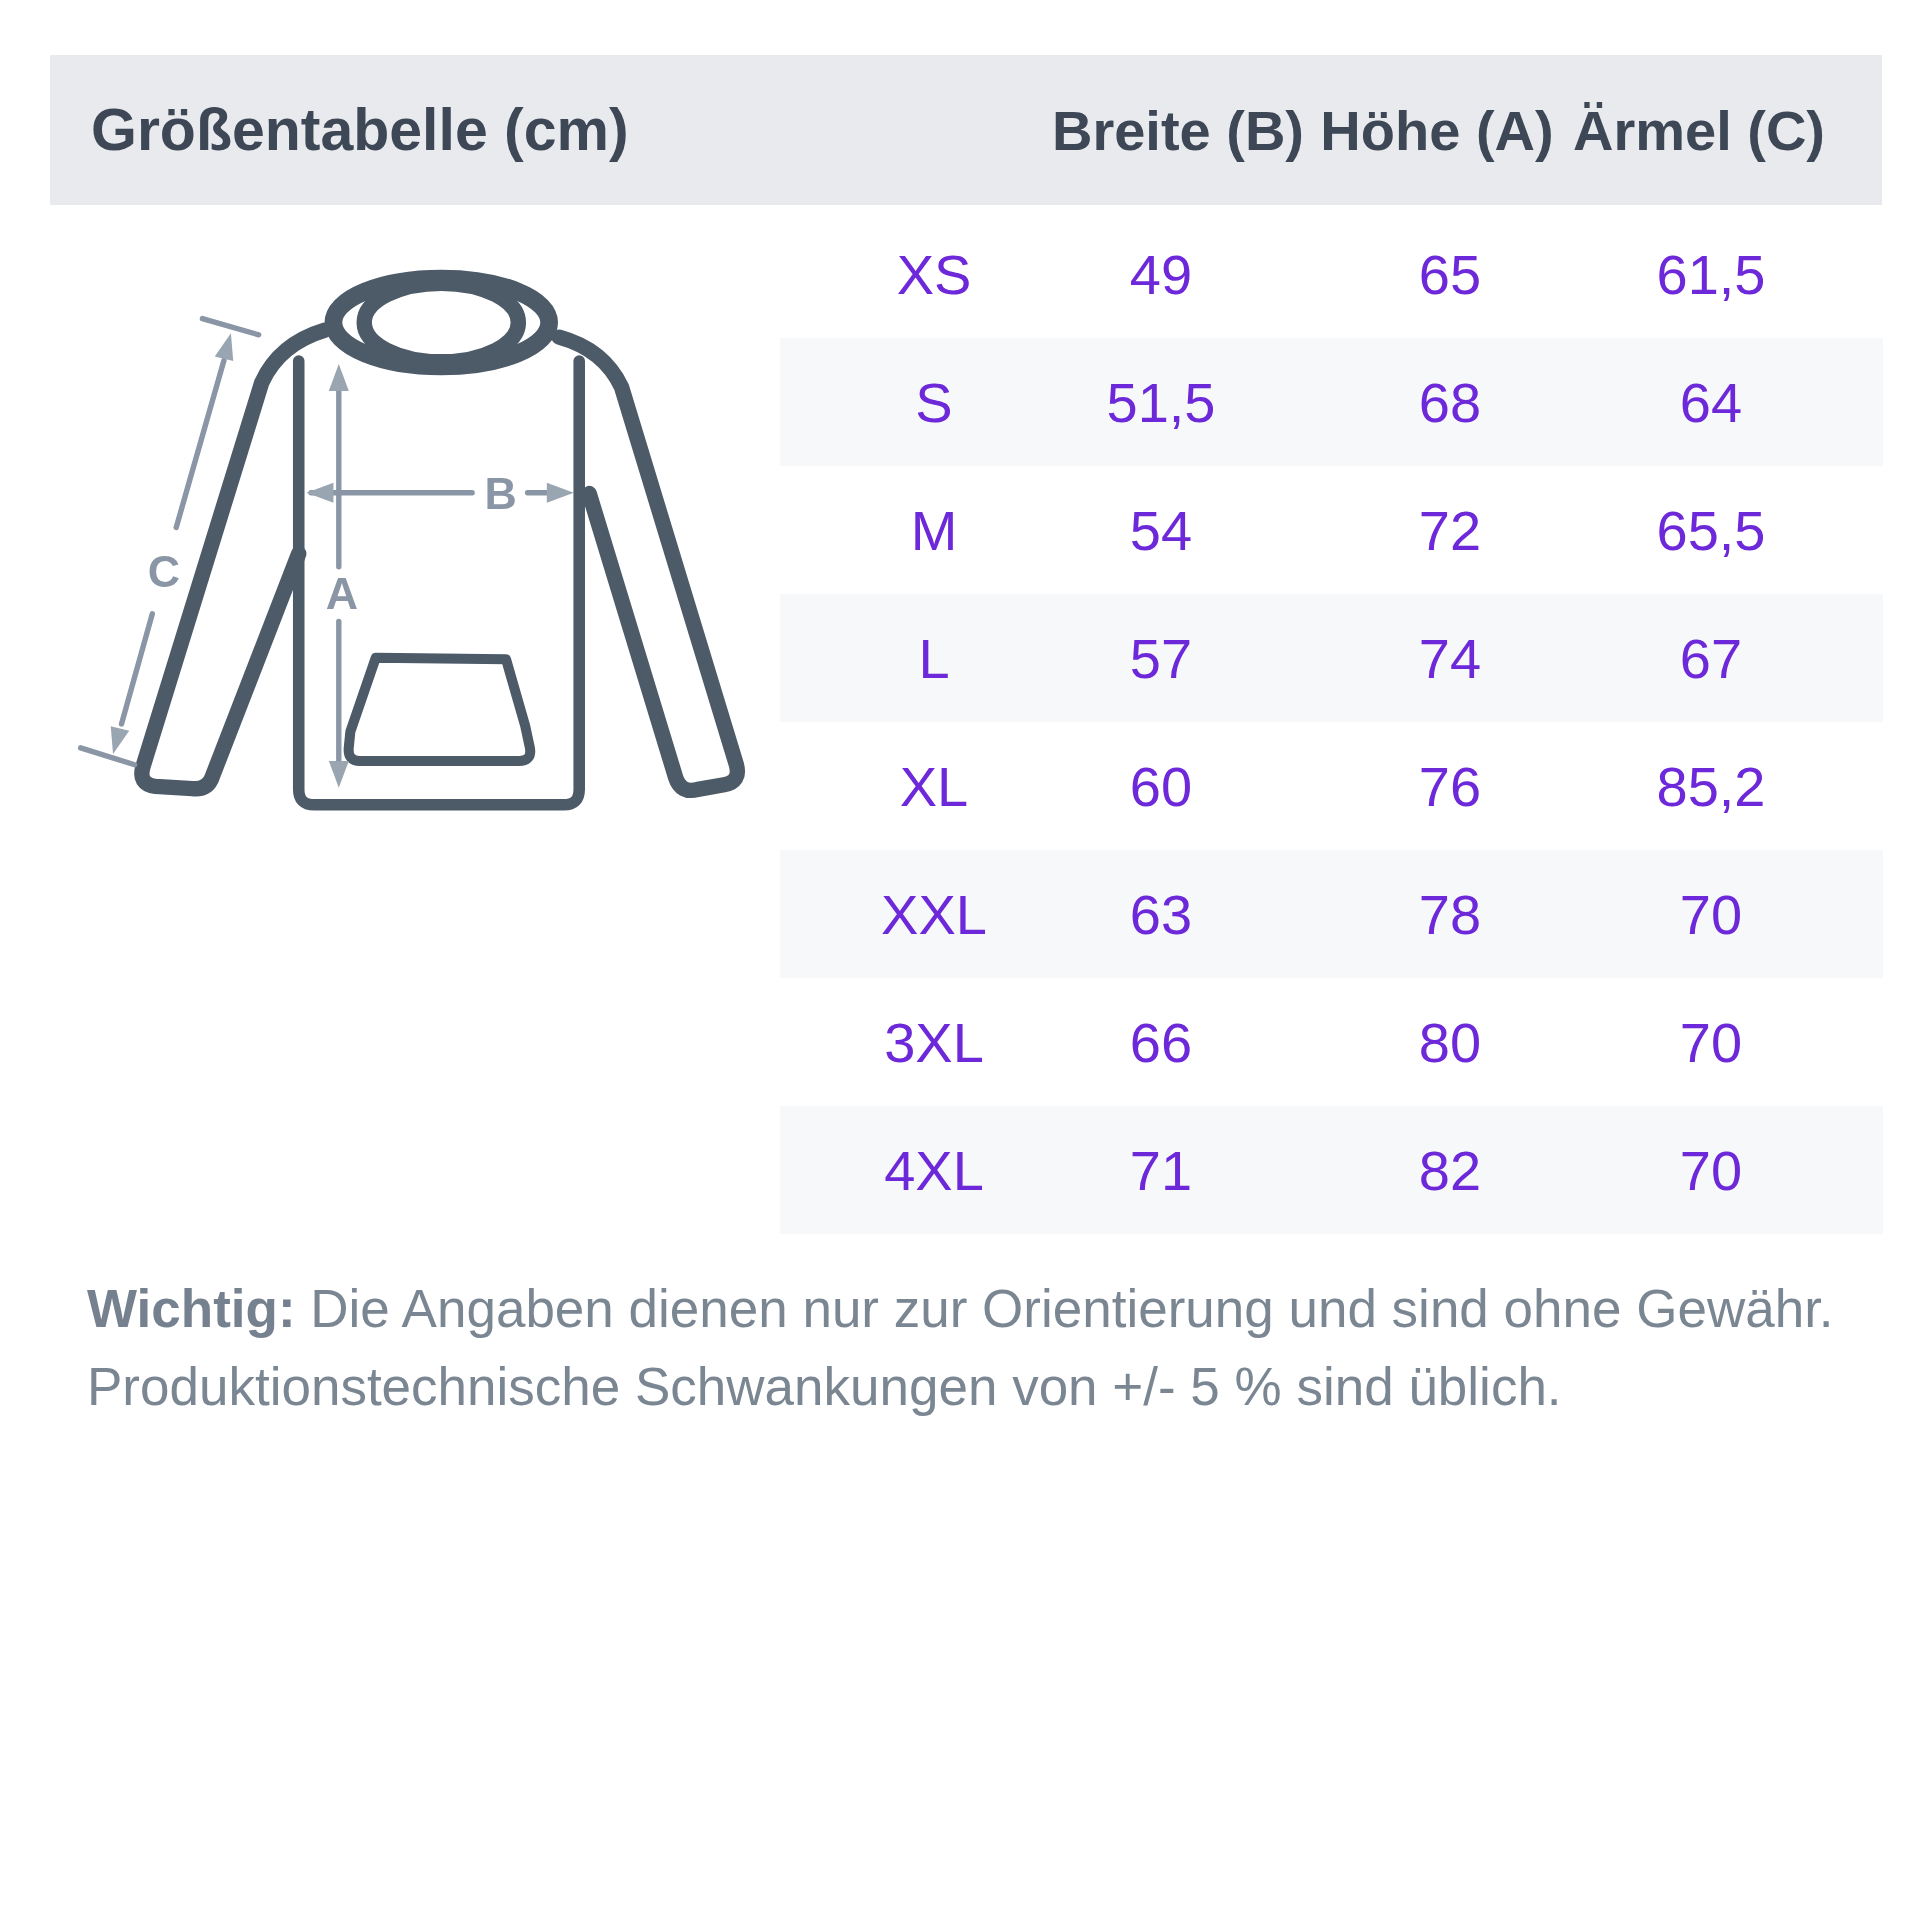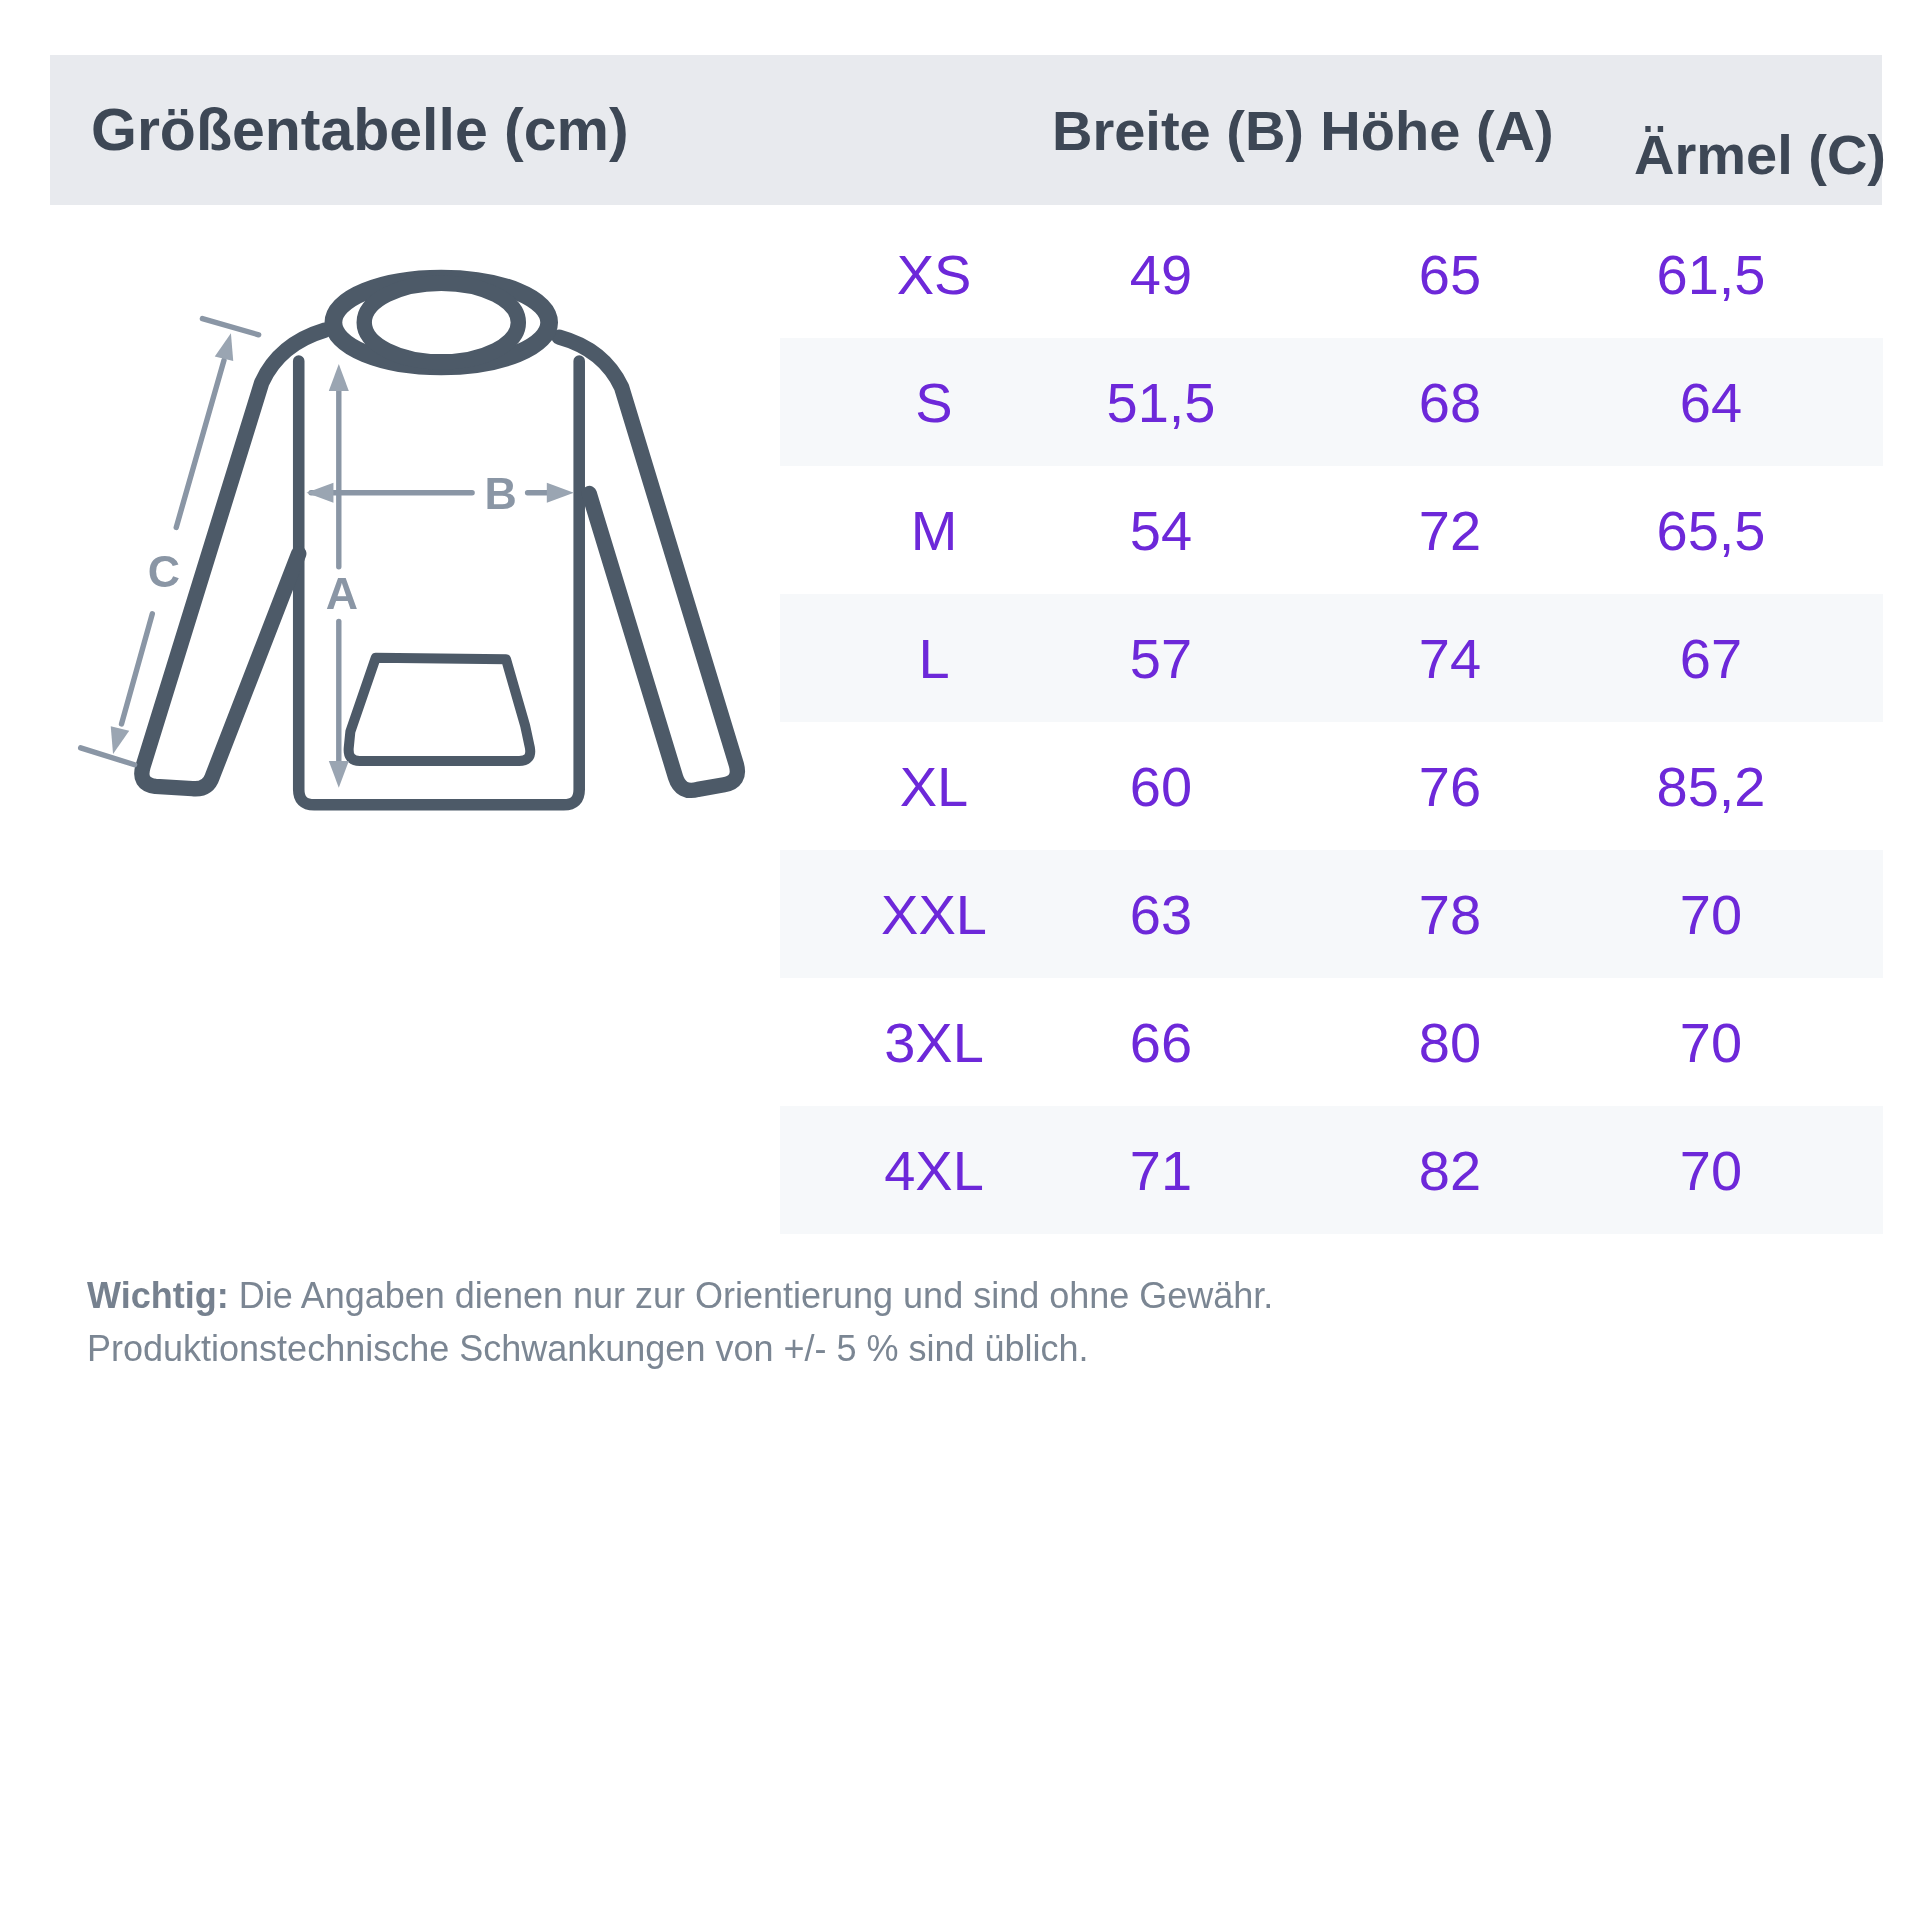--- a/index.html
+++ b/index.html
@@ -20,36 +20,36 @@
   .header-title{
     position:absolute;left:41px;top:0;height:100%;
     display:flex;align-items:center;
     font-size:59px;font-weight:bold;color:#3d4755;white-space:nowrap;
   }
   .header-cols{position:absolute;left:730px;top:0;width:1103px;height:100%;}
   .header-col{
     position:absolute;top:50%;transform:translate(-50%,-50%);
     font-size:56px;font-weight:bold;color:#3d4755;white-space:nowrap;
   }
-  .hc-b{left:370px;margin-left:28px;} .hc-a{left:657px;} .hc-c{left:980px;margin-top:24px;}
+  .hc-b{left:370px;margin-left:28px;} .hc-a{left:657px;} .hc-c{left:919px;}
   
   .rows{position:absolute;left:780px;top:210px;width:1103px;}
   .row{position:relative;width:1103px;height:128px;}
   .row.alt{background:#f6f8fa;}
   .cell{
     position:absolute;top:50%;transform:translate(-50%,-50%);
     font-size:56px;color:#6d28d9;white-space:nowrap;
   }
   .c-size{left:154px;} .c-b{left:381px;} .c-a{left:670px;} .c-c{left:931px;}
   
   .hoodie{position:absolute;left:46px;top:193px;width:732px;height:655px;}
   
   .disclaimer{
     position:absolute;left:87px;top:1270px;width:1803px;
-    font-size:36px;line-height:1.47;color:#7b8693;
+    font-size:53px;line-height:1.47;color:#7b8693;
   }
   .disclaimer b{font-weight:bold;color:#76818f;}
 </style>
 </head>
 <body>
 
 <div class="canvas">
 
   <div class="header-bar">
     <div class="header-title">Größentabelle (cm)</div>

